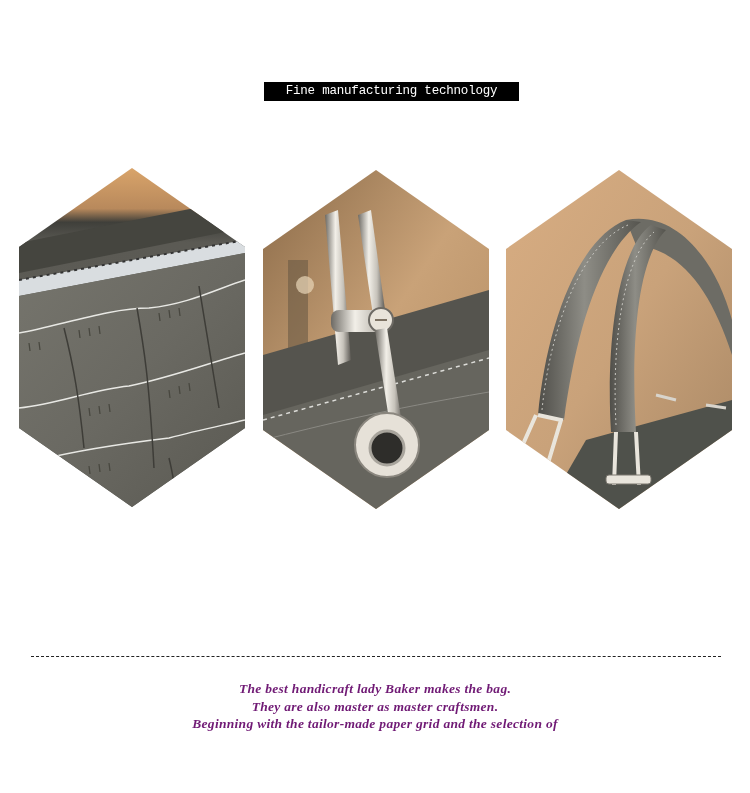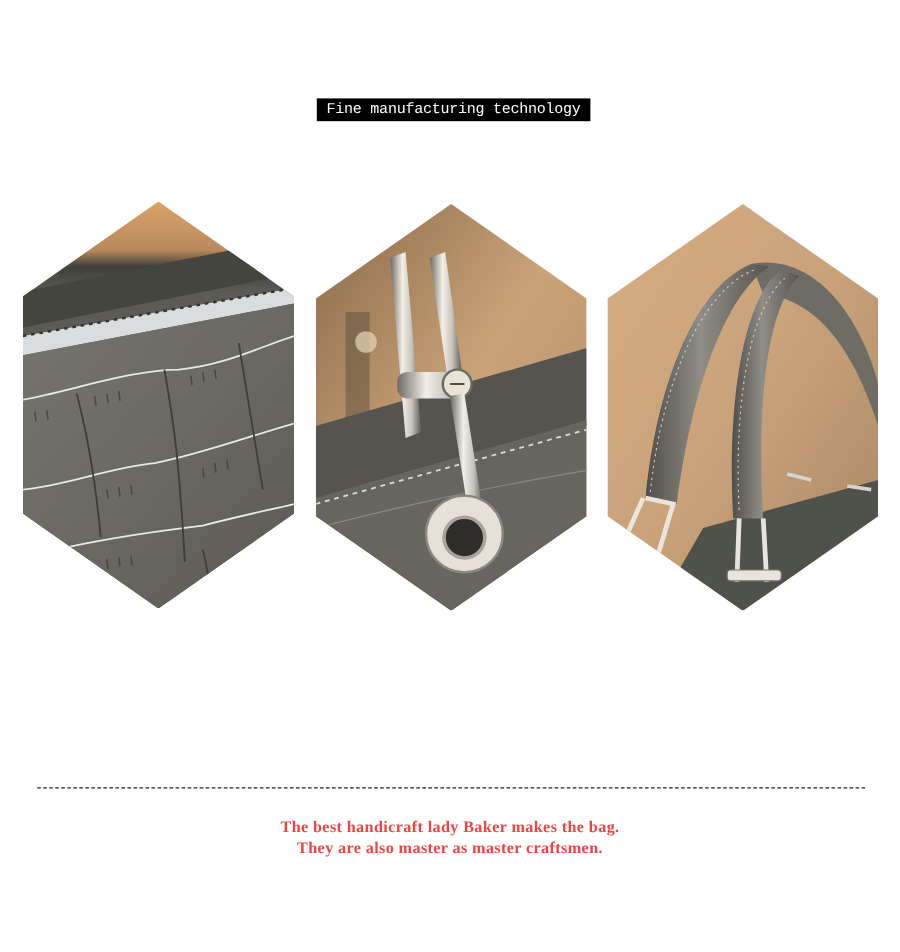--- a/index.html
+++ b/index.html
@@ -1,18 +1,18 @@
 <!DOCTYPE html>
 <html><head>
 <meta charset="utf-8">
 <style>
   html, body { margin:0; padding:0; background:#ffffff; }
   body { width:750px; height:793px; position:relative; overflow:hidden; }
   .title-tag {
-    position:absolute; left:264px; top:82px; width:228px; height:19px;
+    position:absolute; left:264px; top:82px; width:255px; height:19px;
     background:#000; color:#fff;
     font-family:"Liberation Mono", "DejaVu Sans Mono", monospace;
     font-size:12.5px; line-height:19px; text-align:center; letter-spacing:-0.2px;
     white-space:nowrap;
   }
   .hex {
     position:absolute; width:226px; height:339px;
     clip-path: polygon(50% 0%, 100% 23.3%, 100% 76.7%, 50% 100%, 0% 76.7%, 0% 23.3%);
     overflow:hidden;
   }
@@ -20,22 +20,22 @@
   #hex1 { left:19px; top:168px; }
   #hex2 { left:263px; top:170px; }
   #hex3 { left:506px; top:170px; }
   .divider {
     position:absolute; left:31px; top:656px; width:690px; height:0;
     border-top:1.5px dashed #222;
   }
   .desc {
     position:absolute; left:100px; top:680px; width:550px;
     font-family:"Liberation Serif", "DejaVu Serif", serif;
-    font-weight:bold; font-size:13.5px; line-height:17.6px; color:#ef4444;
-    text-align:center; letter-spacing:0.3px;
+    font-weight:bold; font-size:13.5px; line-height:17.6px; color:#701a75;
+    text-align:center; letter-spacing:0.3px;font-style:italic;
   }
   .desc div { white-space:nowrap; }
 </style>
 </head>
 <body>
 
 <div class="title-tag">Fine manufacturing technology</div>
 
 <div class="hex" id="hex1" title="Crocodile-embossed patent leather surface detail">
   <svg viewBox="0 0 226 339" preserveAspectRatio="none">
@@ -164,13 +164,14 @@
     <rect x="100" y="305" width="45" height="9" rx="3" fill="#e9e5dc" stroke="#7a766e" stroke-width="1"></rect>
     <path d="M150,225 L170,230 M200,235 L220,238" stroke="#d8d4cc" stroke-width="3"></path>
   </svg>
 </div>
 
 <div class="divider"></div>
 
 <div class="desc">
   <div>The best handicraft lady Baker makes the bag.</div>
   <div>They are also master as master craftsmen.</div>
+  <div>Beginning with the tailor-made paper grid and the selection of</div>
 </div>
 
 </body></html>

